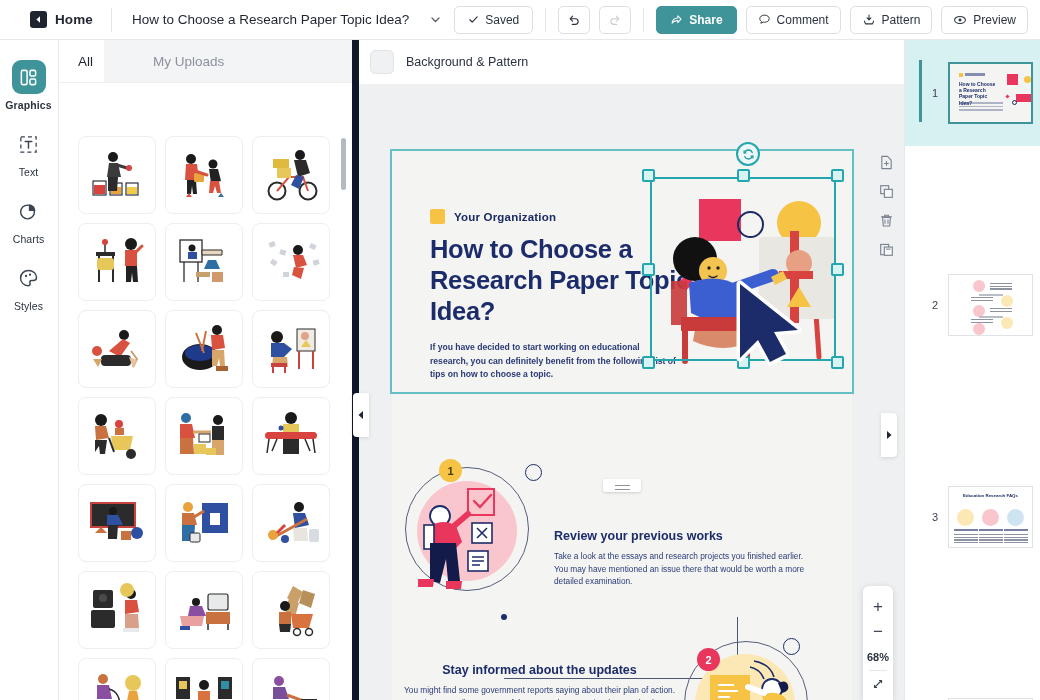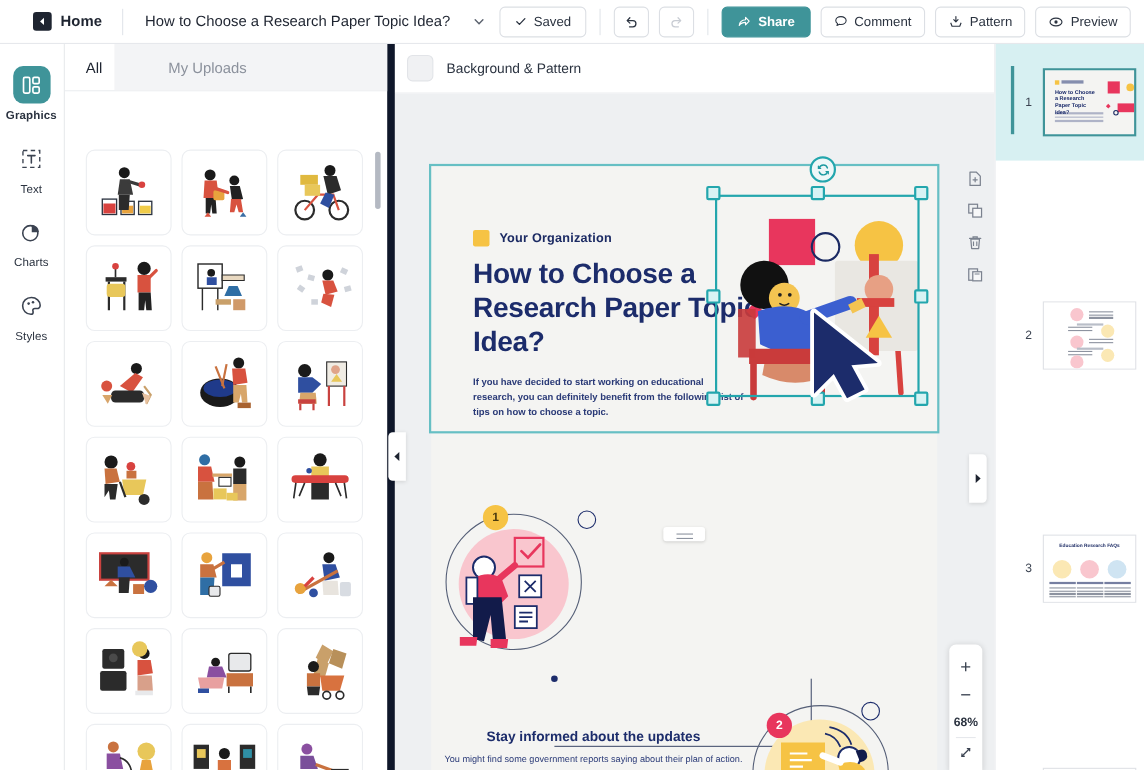--- a/index.html
+++ b/index.html
@@ -683,20 +683,24 @@
           <rect x="58" y="70" width="20" height="20" fill="#fff" stroke="#1c2c6b" stroke-width="1.6"></rect>
           <path d="M62 76h12M62 80h12M62 84h8" stroke="#1c2c6b" stroke-width="1.6"></path>
           <circle cx="30" cy="35" r="10" fill="#fff" stroke="#1c2c6b" stroke-width="1.8"></circle>
           <path d="M20 45q14-8 26 0l6 16-6 6-26-4z" fill="#e8365d"></path>
           <path d="M44 45l14-12" stroke="#e8365d" stroke-width="6" stroke-linecap="round"></path>
           <rect x="14" y="44" width="10" height="24" fill="#fff" stroke="#1c2c6b" stroke-width="1.6"></rect>
           <path d="M20 62h26l4 38h-12l-2-22-6 24-10-2z" fill="#121b4a"></path>
           <path d="M8 98h16l-1 8H8z" fill="#e8365d"></path>
           <path d="M36 100h16l-1 8H36z" fill="#e8365d"></path>
         </svg>
+        <div class="step" style="left:162px; top:378px; width:255px;">
+          <div class="step-h">Review your previous works</div>
+          <div class="step-p" style="margin-top:7px;">Take a look at the essays and research projects you finished earlier. You may have mentioned an issue there that would be worth a more detailed examination.</div>
+        </div>
         <div class="connector" style="left:112px; top:466px; width:234px; height:62px; border-width:0 1.3px 1.3px 0;"></div>
         <div class="cdot" style="left:109px; top:463px;"></div>
 
         <div class="bigring" style="left:292px; top:490px;"></div>
         <div class="blob" style="left:303px; top:503px; width:100px; height:100px; background:#fbe8b4;"></div>
         <div class="badge" style="left:305px; top:497px; background:#e8365d;">2</div>
         <div class="ring-o" style="left:391px; top:487px; width:17px; height:17px;"></div>
         <svg style="position:absolute; left:300px; top:500px;" width="120" height="125" viewBox="0 0 120 125">
           <rect x="18" y="24" width="40" height="38" fill="#f6c344"></rect>
           <path d="M26 34h16M26 40h20M26 46h12" stroke="#fff" stroke-width="2"></path>

